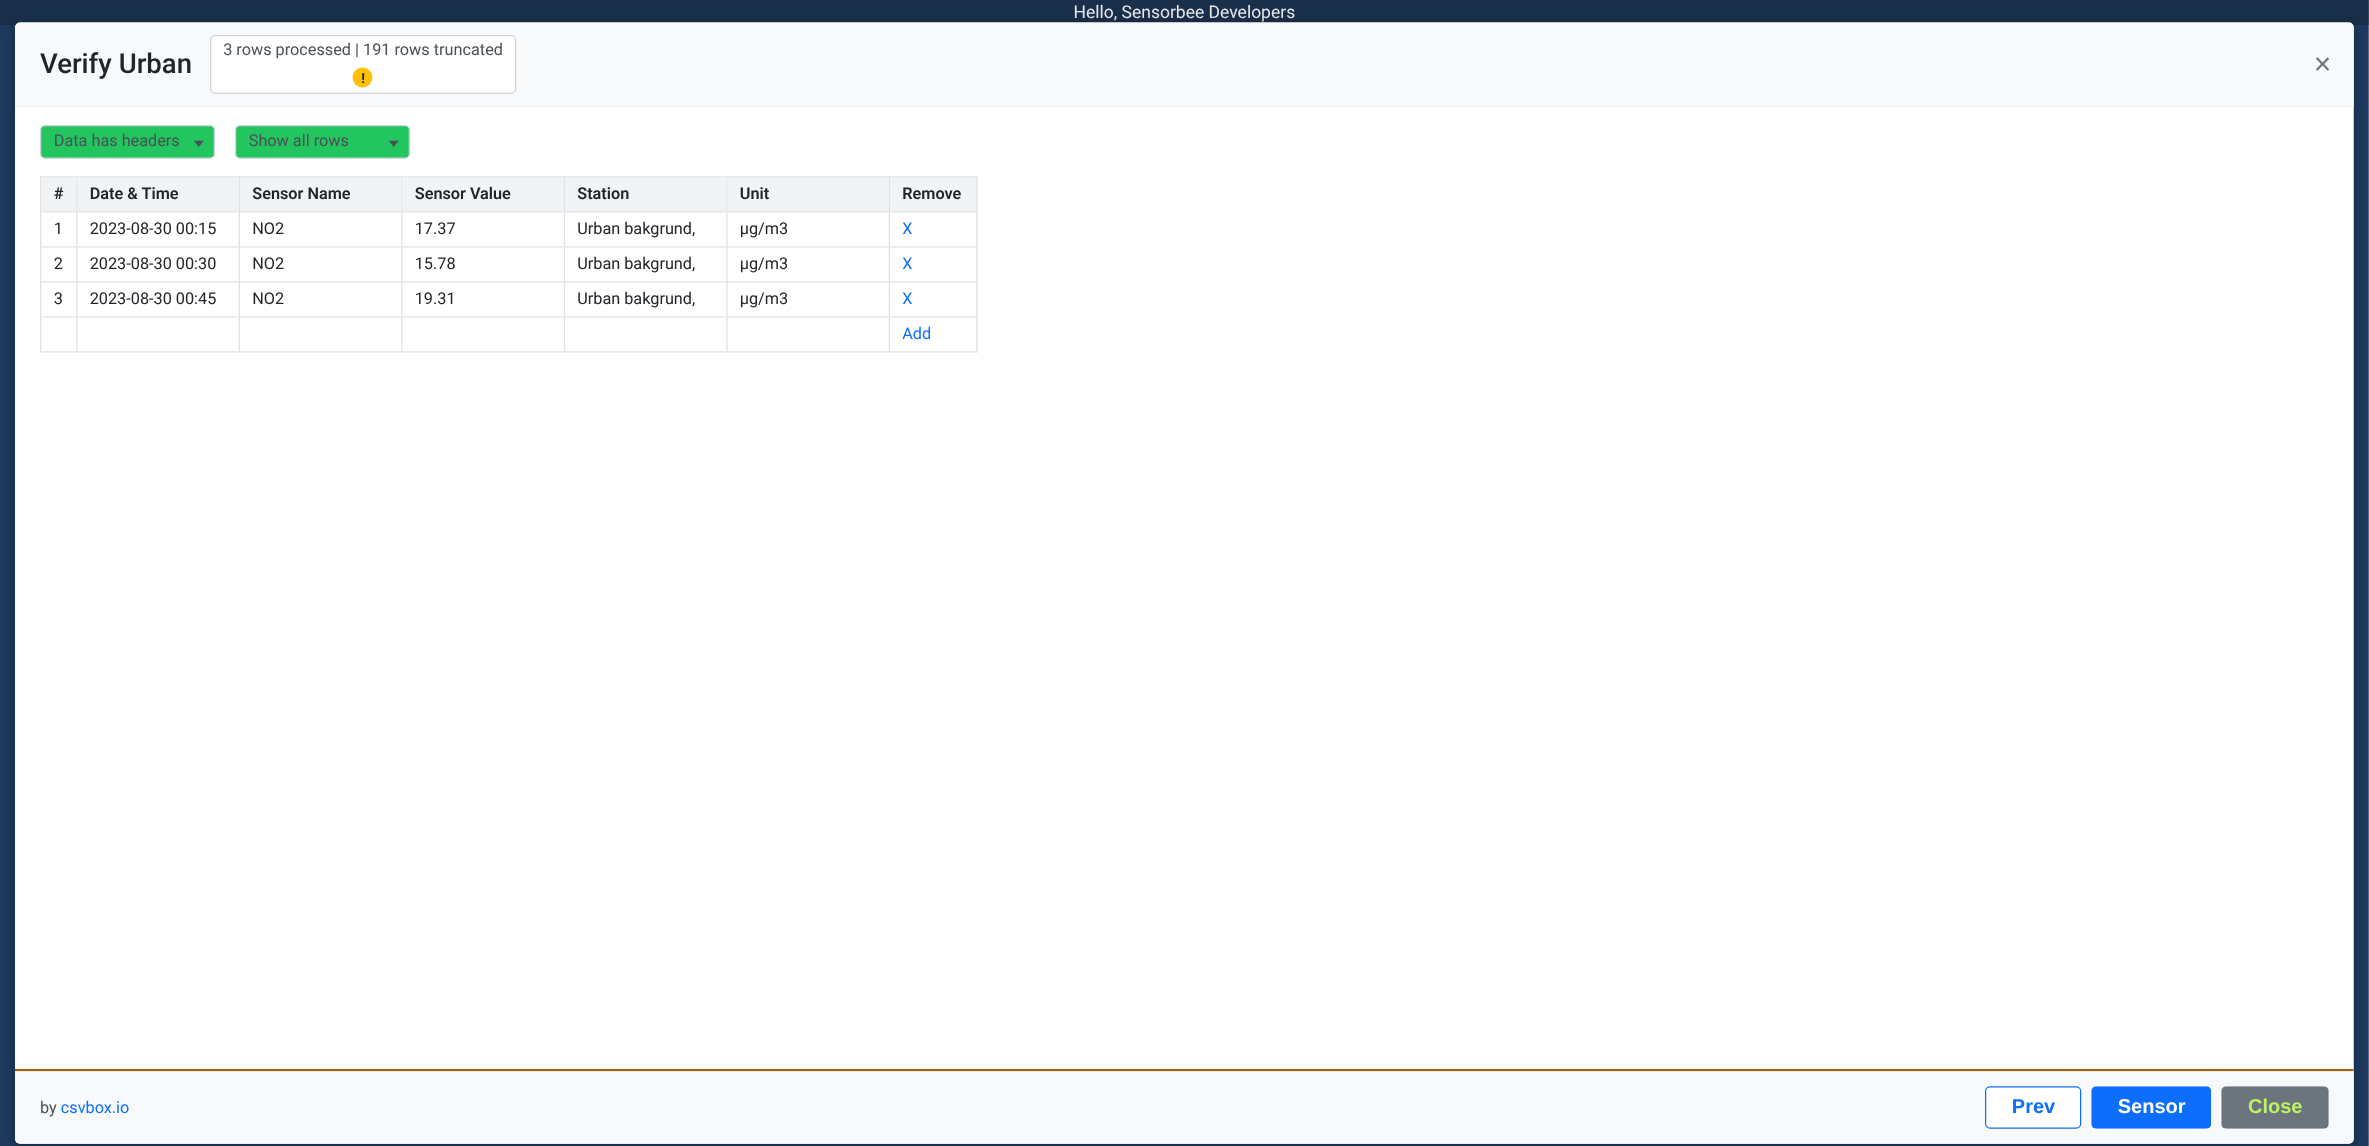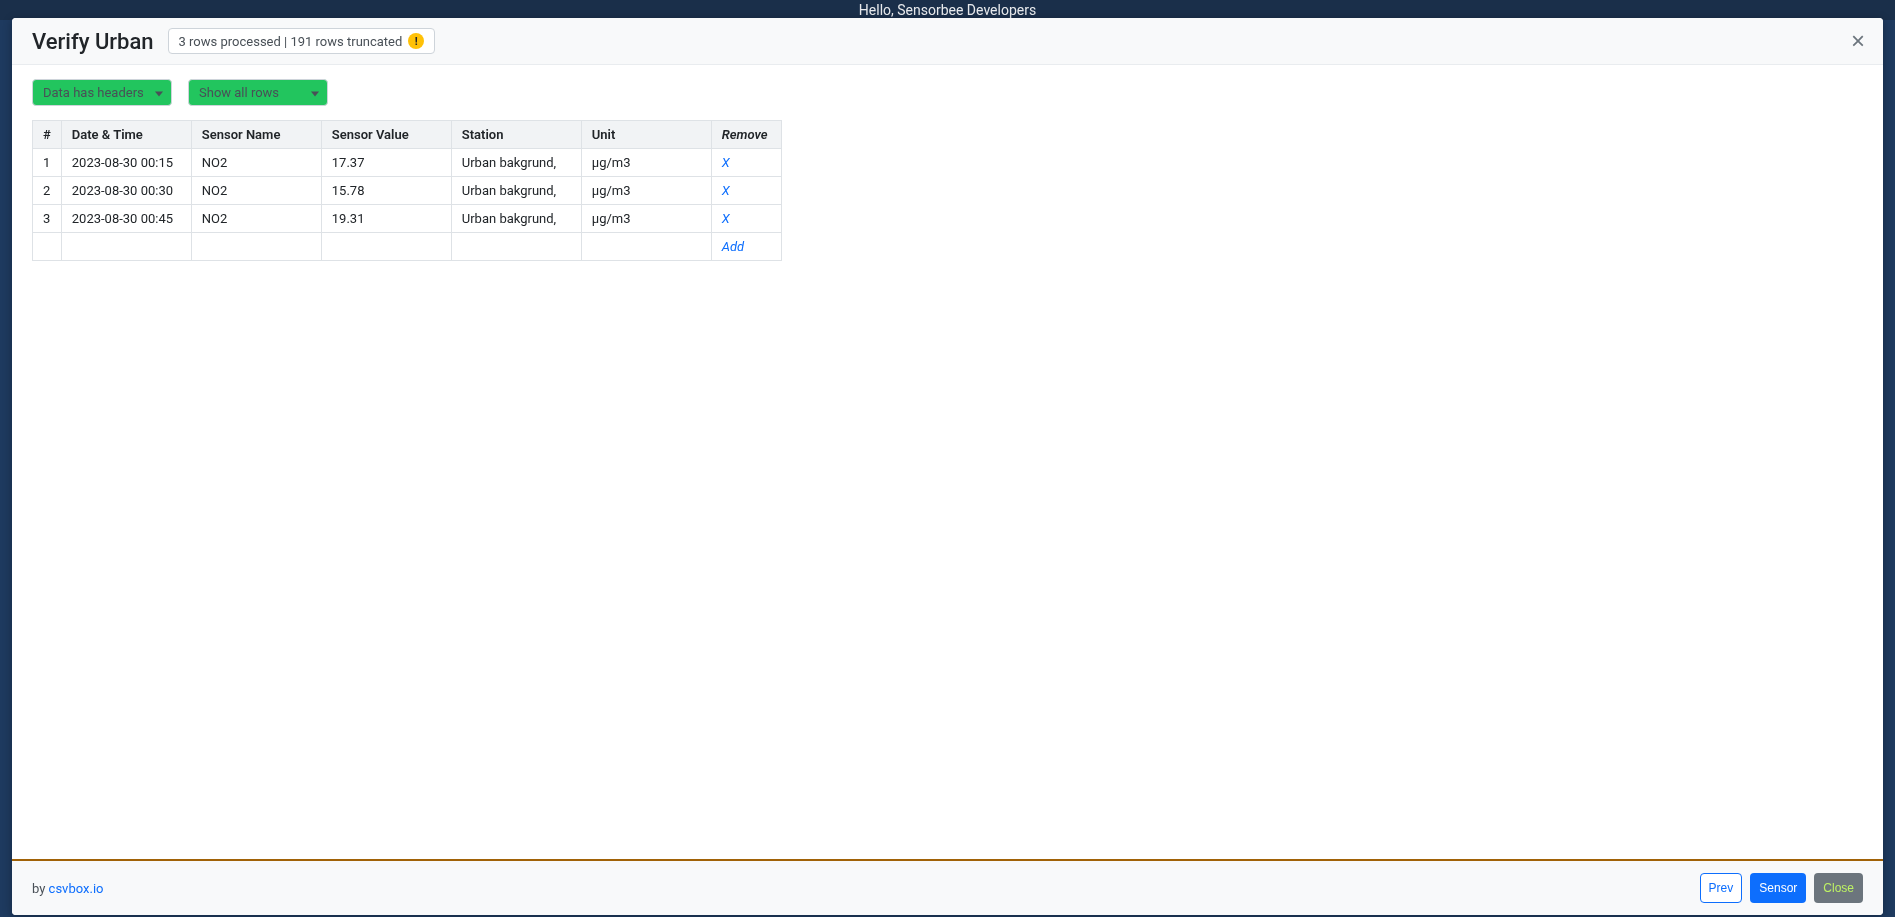--- a/index.html
+++ b/index.html
@@ -62,20 +62,21 @@
     .status-badge {
       border: 1px solid #ced4da;
       border-radius: 4px;
       padding: 4px 10px;
       font-size: 13px;
       color: #495057;
       display: inline-flex;
       align-items: center;
       gap: 6px;
       background: #fff;
+      flex-direction: column;
     }
     .warn-dot {
       display: inline-flex;
       align-items: center;
       justify-content: center;
       width: 16px;
       height: 16px;
       background: #ffc107;
       border-radius: 50%;
       color: #212529;
@@ -142,21 +143,21 @@
       background: #f1f3f5;
       font-weight: 600;
       color: #212529;
     }
     .col-idx { width: 26px; text-align: center; }
     .col-dt { width: 130px; }
     .col-sn { width: 130px; }
     .col-sv { width: 130px; }
     .col-st { width: 130px; max-width: 130px; }
     .col-un { width: 130px; }
-    .col-rm { width: 70px; text-align: center; font-style: italic; }
+    .col-rm { width: 70px; text-align: center; }
     table.data-table th.col-rm { text-align: left; }
     .link-action {
       color: #0d6efd;
       cursor: pointer;
     }
     .modal-footer {
       border-top: 2px solid #a16207;
       padding: 12px 20px;
       display: flex;
       align-items: center;
@@ -170,25 +171,26 @@
     }
     .footer-left a {
       color: #0d6efd;
       text-decoration: none;
     }
     .footer-right {
       display: flex;
       gap: 8px;
     }
     .btn {
-      padding: 7px 8px;
-      font-size: 12px;
+      padding: 7px 20px;
+      font-size: 16px;
       border-radius: 4px;
       cursor: pointer;
       border: 1px solid transparent;
+      font-weight: bold;
     }
     .btn-outline {
       background: #fff;
       color: #0d6efd;
       border-color: #0d6efd;
     }
     .btn-primary {
       background: #0d6efd;
       color: #fff;
     }

